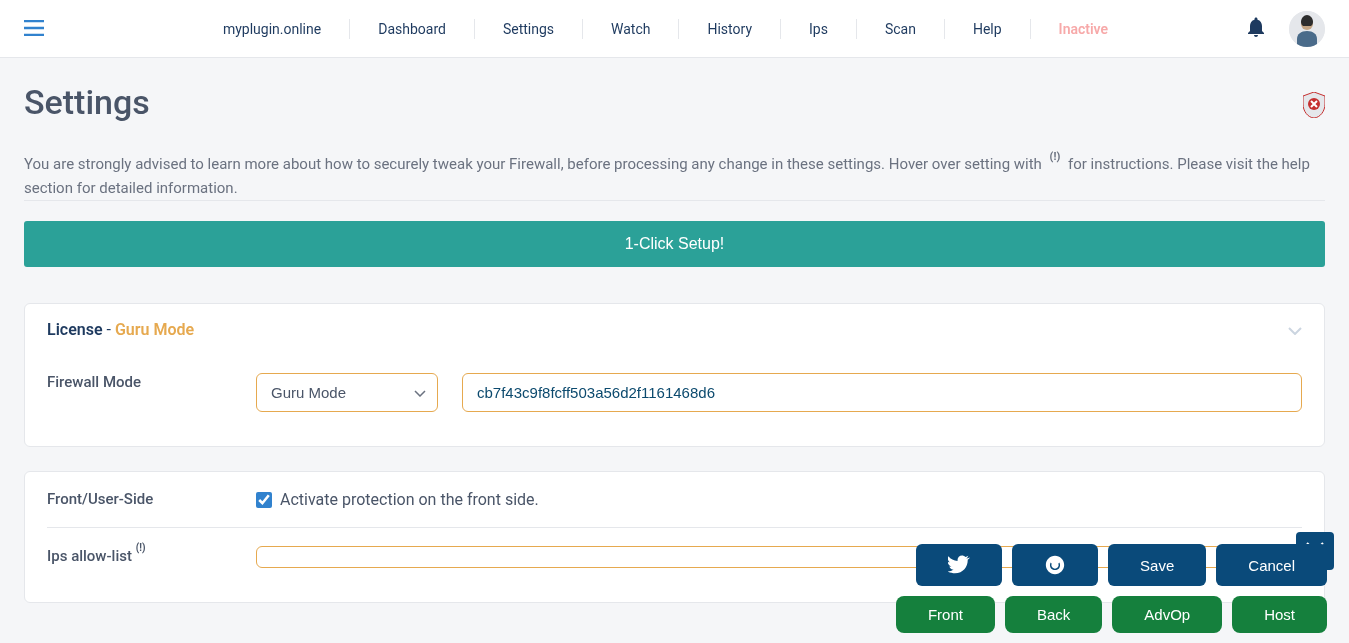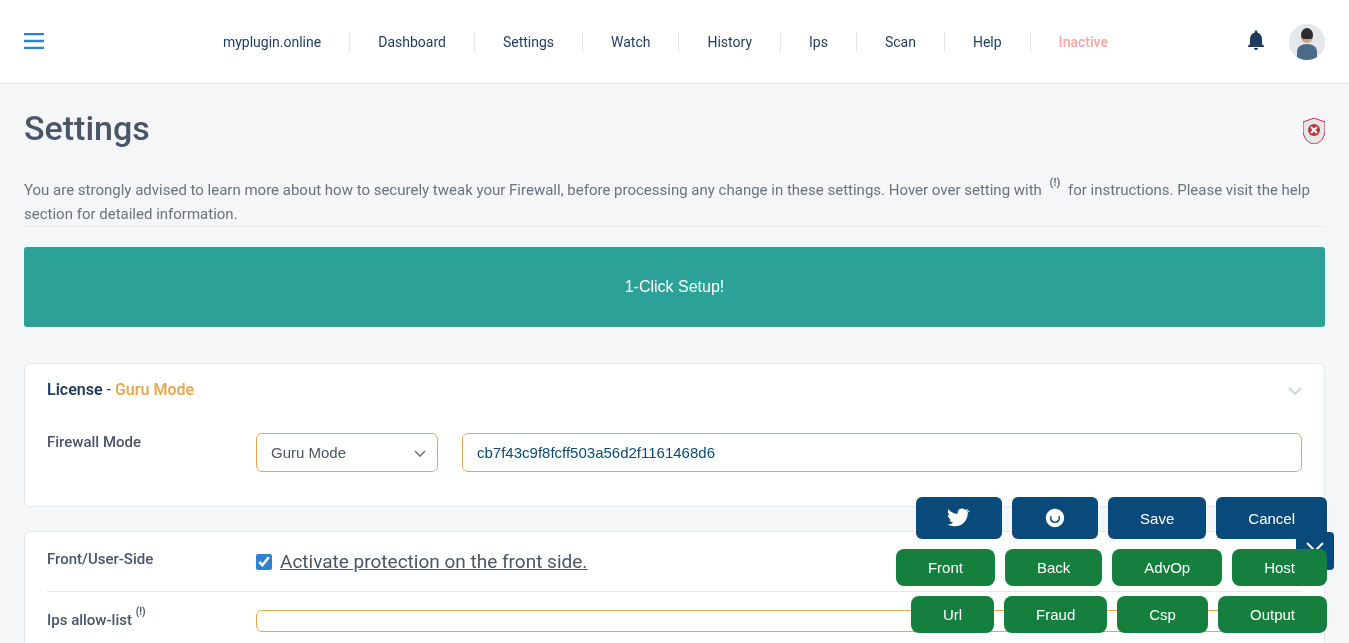--- a/index.html
+++ b/index.html
@@ -11,21 +11,21 @@
       font-family: -apple-system, BlinkMacSystemFont, 'Segoe UI', Roboto, Arial, sans-serif;
       background: #f5f6f8;
       color: #4a5568;
       width: 1349px;
       height: 643px;
       overflow: hidden;
       position: relative;
     }
     .topbar {
       background: #ffffff;
-      height: 84px;
+      height: 58px;
       border-bottom: 1px solid #e5e7eb;
       display: flex;
       align-items: center;
       padding: 0 24px;
       position: relative;
     }
     .hamburger {
       color: #3182ce;
       font-size: 22px;
       cursor: pointer;
@@ -110,21 +110,21 @@
     }
     .divider {
       border-top: 1px solid #e5e7eb;
       margin-bottom: 20px;
     }
     .one-click-btn {
       width: 100%;
       background: #2ba198;
       color: #ffffff;
       border: none;
-      padding: 31px;
+      padding: 14px;
       font-size: 16px;
       font-weight: 500;
       cursor: pointer;
       border-radius: 3px;
       margin-bottom: 36px;
     }
     .panel {
       background: #ffffff;
       border: 1px solid #e5e7eb;
       border-radius: 6px;
@@ -212,23 +212,22 @@
       align-items: center;
       gap: 8px;
     }
     .checkbox {
       width: 16px;
       height: 16px;
       accent-color: #3182ce;
       cursor: pointer;
     }
     .checkbox-label {
-      font-size: 19px;
-      color: #4a5568;
-      text-decoration: underline;
+      font-size: 16px;
+      color: #4a5568;
     }
     .row-divider {
       border-top: 1px solid #e5e7eb;
       margin: 8px 0;
     }
     .floating-panel {
       position: fixed;
       right: 22px;
       bottom: 10px;
       display: flex;
@@ -419,19 +418,13 @@
     </button>
     <button class="btn btn-primary">Save</button>
     <button class="btn btn-primary">Cancel</button>
   </div>
   <div class="btn-row">
     <button class="btn btn-secondary">Front</button>
     <button class="btn btn-secondary">Back</button>
     <button class="btn btn-secondary">AdvOp</button>
     <button class="btn btn-secondary">Host</button>
   </div>
-  <div class="btn-row">
-    <button class="btn btn-secondary">Url</button>
-    <button class="btn btn-secondary">Fraud</button>
-    <button class="btn btn-secondary">Csp</button>
-    <button class="btn btn-secondary">Output</button>
-  </div>
 </div>
 
 </body></html>

